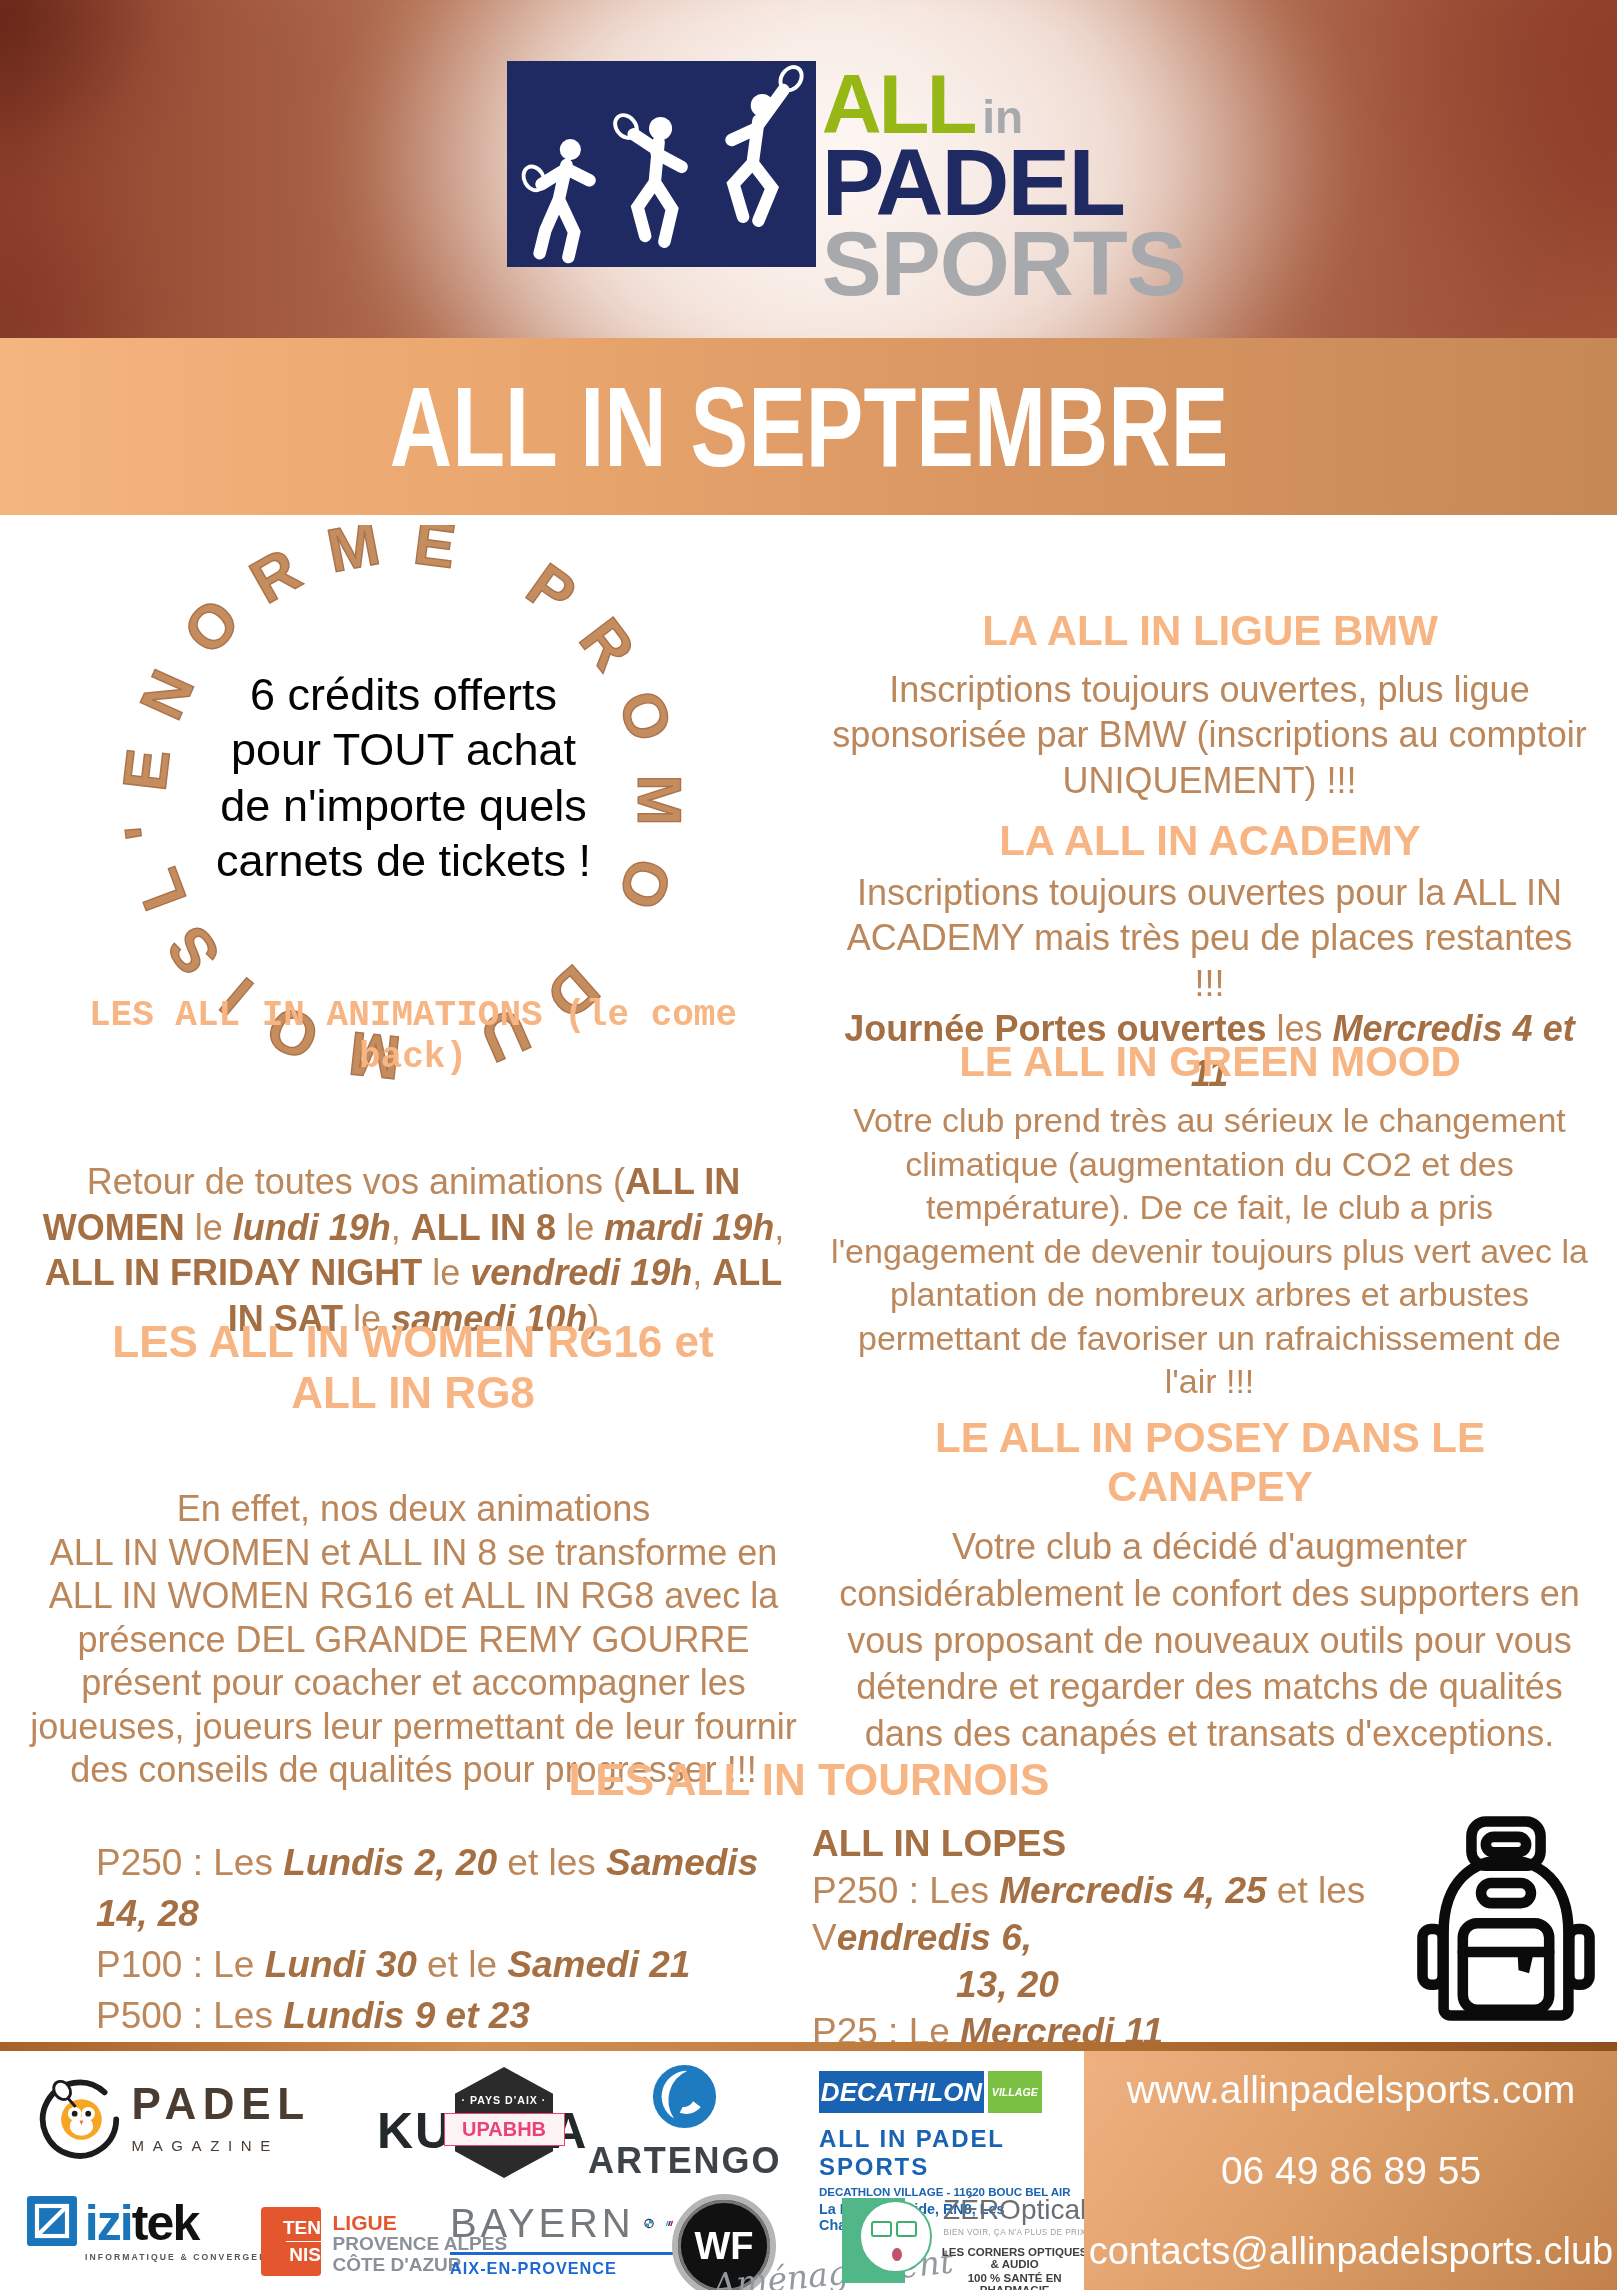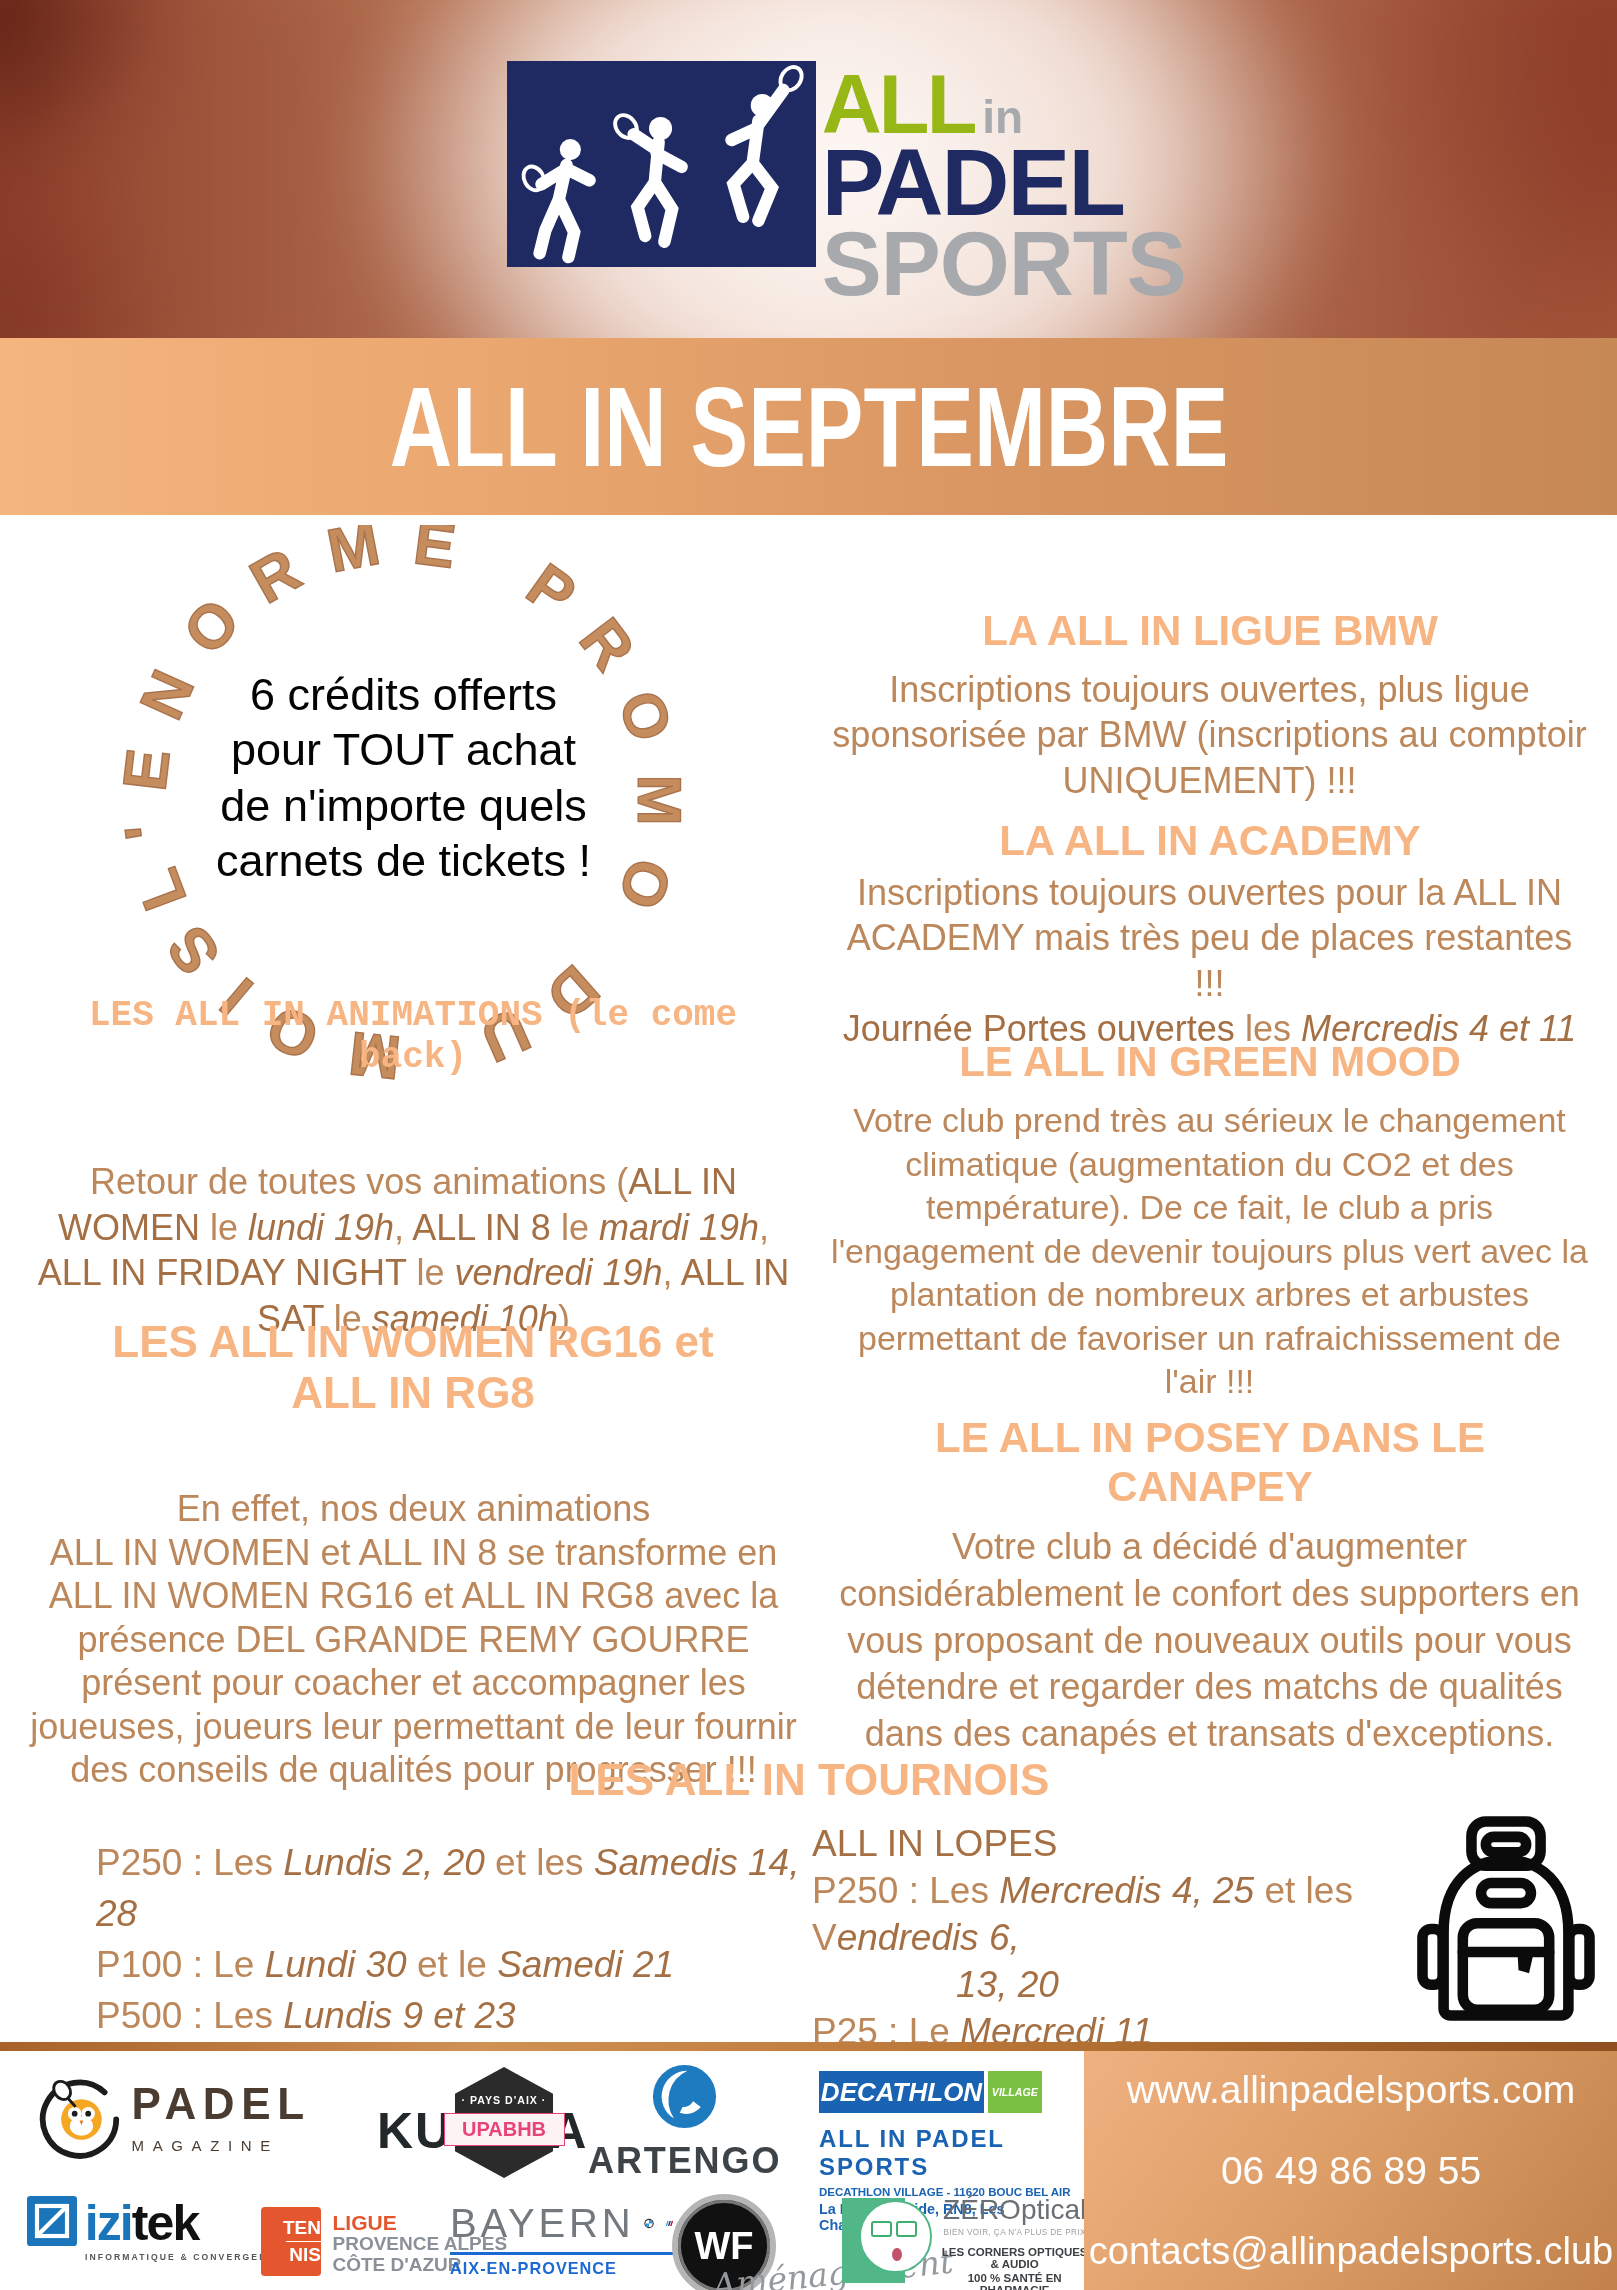--- a/index.html
+++ b/index.html
@@ -35,21 +35,21 @@
 
   
   .promo-svg{position:absolute;left:104px;top:525px;}
   .promo-center{position:absolute;left:144px;top:667px;width:519px;text-align:center;
     font-size:45px;line-height:1.23;color:#040404;white-space:pre-line;}
 
   
   .h{position:absolute;font-weight:bold;color:#f8b584;text-align:center;line-height:1.16;}
   .para{position:absolute;color:#bb875b;text-align:center;line-height:1.3;}
   .pre{white-space:pre-line;}
-  .b{font-weight:normal;color:#a56f44;}
+  .b{font-weight:bold;color:#a56f44;}
   .i{font-style:italic;}
 
   #sec-anim-title{left:67px;top:995px;width:692px;font-size:36px;font-family:Liberation Mono, monospace;}
   #sec-anim-body{left:37px;top:1159px;width:753px;font-size:36px;line-height:1.27;}
   #sec-women-title{left:67px;top:1316px;width:692px;font-size:44px;}
   #sec-women-body{left:29px;top:1439px;width:769px;font-size:36px;line-height:1.21;margin-top:48px;}
   #sec-ligue-title{left:840px;top:607px;width:740px;font-size:42px;}
   #sec-ligue-body{left:830px;top:667px;width:759px;font-size:36px;line-height:1.26;}
   #sec-academy-title{left:840px;top:817px;width:740px;font-size:42px;}
   #sec-academy-body{left:830px;top:870px;width:759px;font-size:36px;line-height:1.26;}

